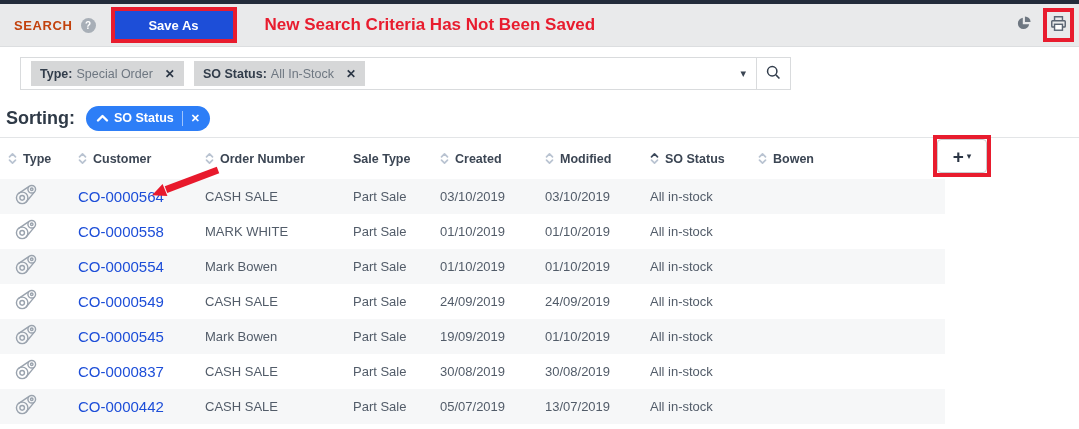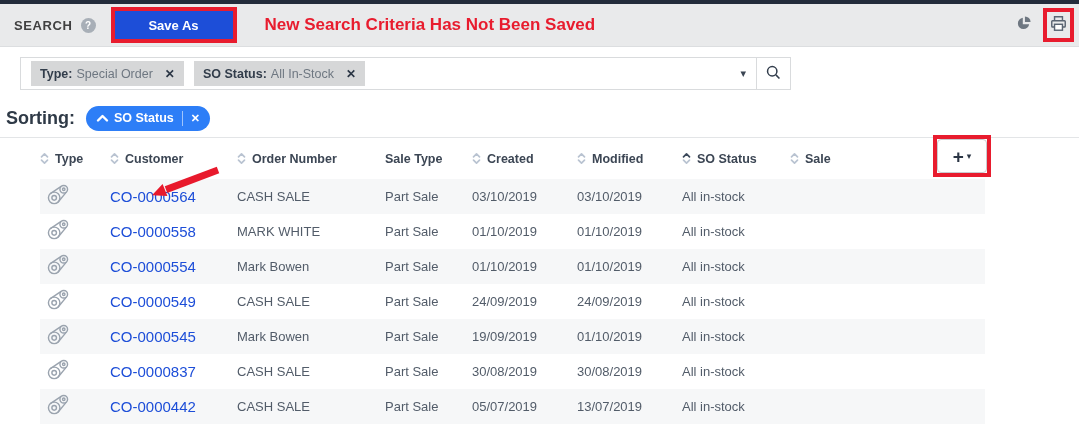--- a/index.html
+++ b/index.html
@@ -1,21 +1,21 @@
 <!DOCTYPE html>
 <html><head>
 <meta charset="utf-8">
 <style>
   * { margin:0; padding:0; box-sizing:border-box; }
   html,body { width:1079px; height:429px; overflow:hidden; background:#fff;
     font-family:"Liberation Sans", sans-serif; }
   .topbar { height:4px; background:#232c3b; }
   .appbar { height:43px; background:#e9eaeb; border-bottom:1px solid #dcdee0;
     display:flex; align-items:center; padding:0 5px 0 14px; }
-  .search-title { font-size:13px; font-weight:700; letter-spacing:.6px; color:#404040; }
+  .search-title { font-size:13px; font-weight:700; letter-spacing:.6px; color:#c2410c; }
   .help-icon { width:15px; height:15px; border-radius:50%; background:#a8afb7; color:#fff;
     font-size:10px; font-weight:700; display:flex; align-items:center; justify-content:center;
     margin-left:8px; }
   .red-box { border:4px solid #e81c2e; display:inline-flex; }
   .saveas-wrap { margin-left:15px; }
   .save-btn { width:118px; height:28px; background:#1d4ed8; border:none; color:#fff;
     font-family:inherit; font-weight:700; font-size:13px; cursor:pointer; }
   .warning { color:#e81c2e; font-weight:700; font-size:17px; margin-left:28px; }
   .spacer { flex:1; }
   .icon-btn { background:none; border:none; cursor:pointer; display:flex; align-items:center;
@@ -41,21 +41,21 @@
     display:flex; align-items:center; gap:11px; }
   .sorting-label { font-size:18px; font-weight:700; color:#2f3a47; }
   .sort-chip { background:#2d7ef7; color:#fff; height:25px; border-radius:13px;
     display:flex; align-items:center; padding:0 10px; font-size:12.5px; font-weight:700;
     border:none; cursor:pointer; font-family:inherit; }
   .sort-chip .divider { width:1px; height:15px; background:rgba(255,255,255,.55); margin:0 8px; }
   .sort-chip .x { font-size:11px; }
   
   .table-area { position:relative; border-top:1px solid #e3e5e7; }
   .grid { display:grid; grid-template-columns:70px 127px 148px 87px 105px 105px 108px 187px;
-    width:945px; align-items:center;margin-left:40px; }
+    width:945px; padding-left:8px; align-items:center; }
   .thead { height:41px; }
   .th { display:flex; align-items:center; gap:6px; font-size:12.5px; font-weight:700;
     color:#3c4654; cursor:pointer; }
   .sort-glyph path { stroke:#b9c3d1; stroke-width:1.7; fill:none; stroke-linecap:round;
     stroke-linejoin:round; }
   .sort-glyph path.active { stroke:#3d4a5c; }
   .row { height:35px; font-size:13px; color:#525c69; }
   .rows .row:nth-child(odd) { background:#f6f7f8; }
   .type-cell { padding-left:6px; display:flex; align-items:center; }
   .order-link { color:#1d4ed8; text-decoration:none; font-size:15px; cursor:pointer; }
@@ -189,21 +189,21 @@
           <path class="active" d="M1.5 5.8 L4.5 2.8 L7.5 5.8"></path>
           <path d="M1.5 9.2 L4.5 12.2 L7.5 9.2"></path>
         </svg>
       <span>SO Status</span>
     </div>
     <div class="th">
       <svg class="sort-glyph" width="9" height="15" viewBox="0 0 9 15">
           <path d="M1.5 5.8 L4.5 2.8 L7.5 5.8"></path>
           <path d="M1.5 9.2 L4.5 12.2 L7.5 9.2"></path>
         </svg>
-      <span>Sale</span>
+      <span>Bowen</span>
     </div>
   </div>
 
   <span class="red-box add-wrap">
     <button class="add-btn">
       <span class="add-plus">+</span>
       <span class="add-caret">▾</span>
     </button>
   </span>
 

